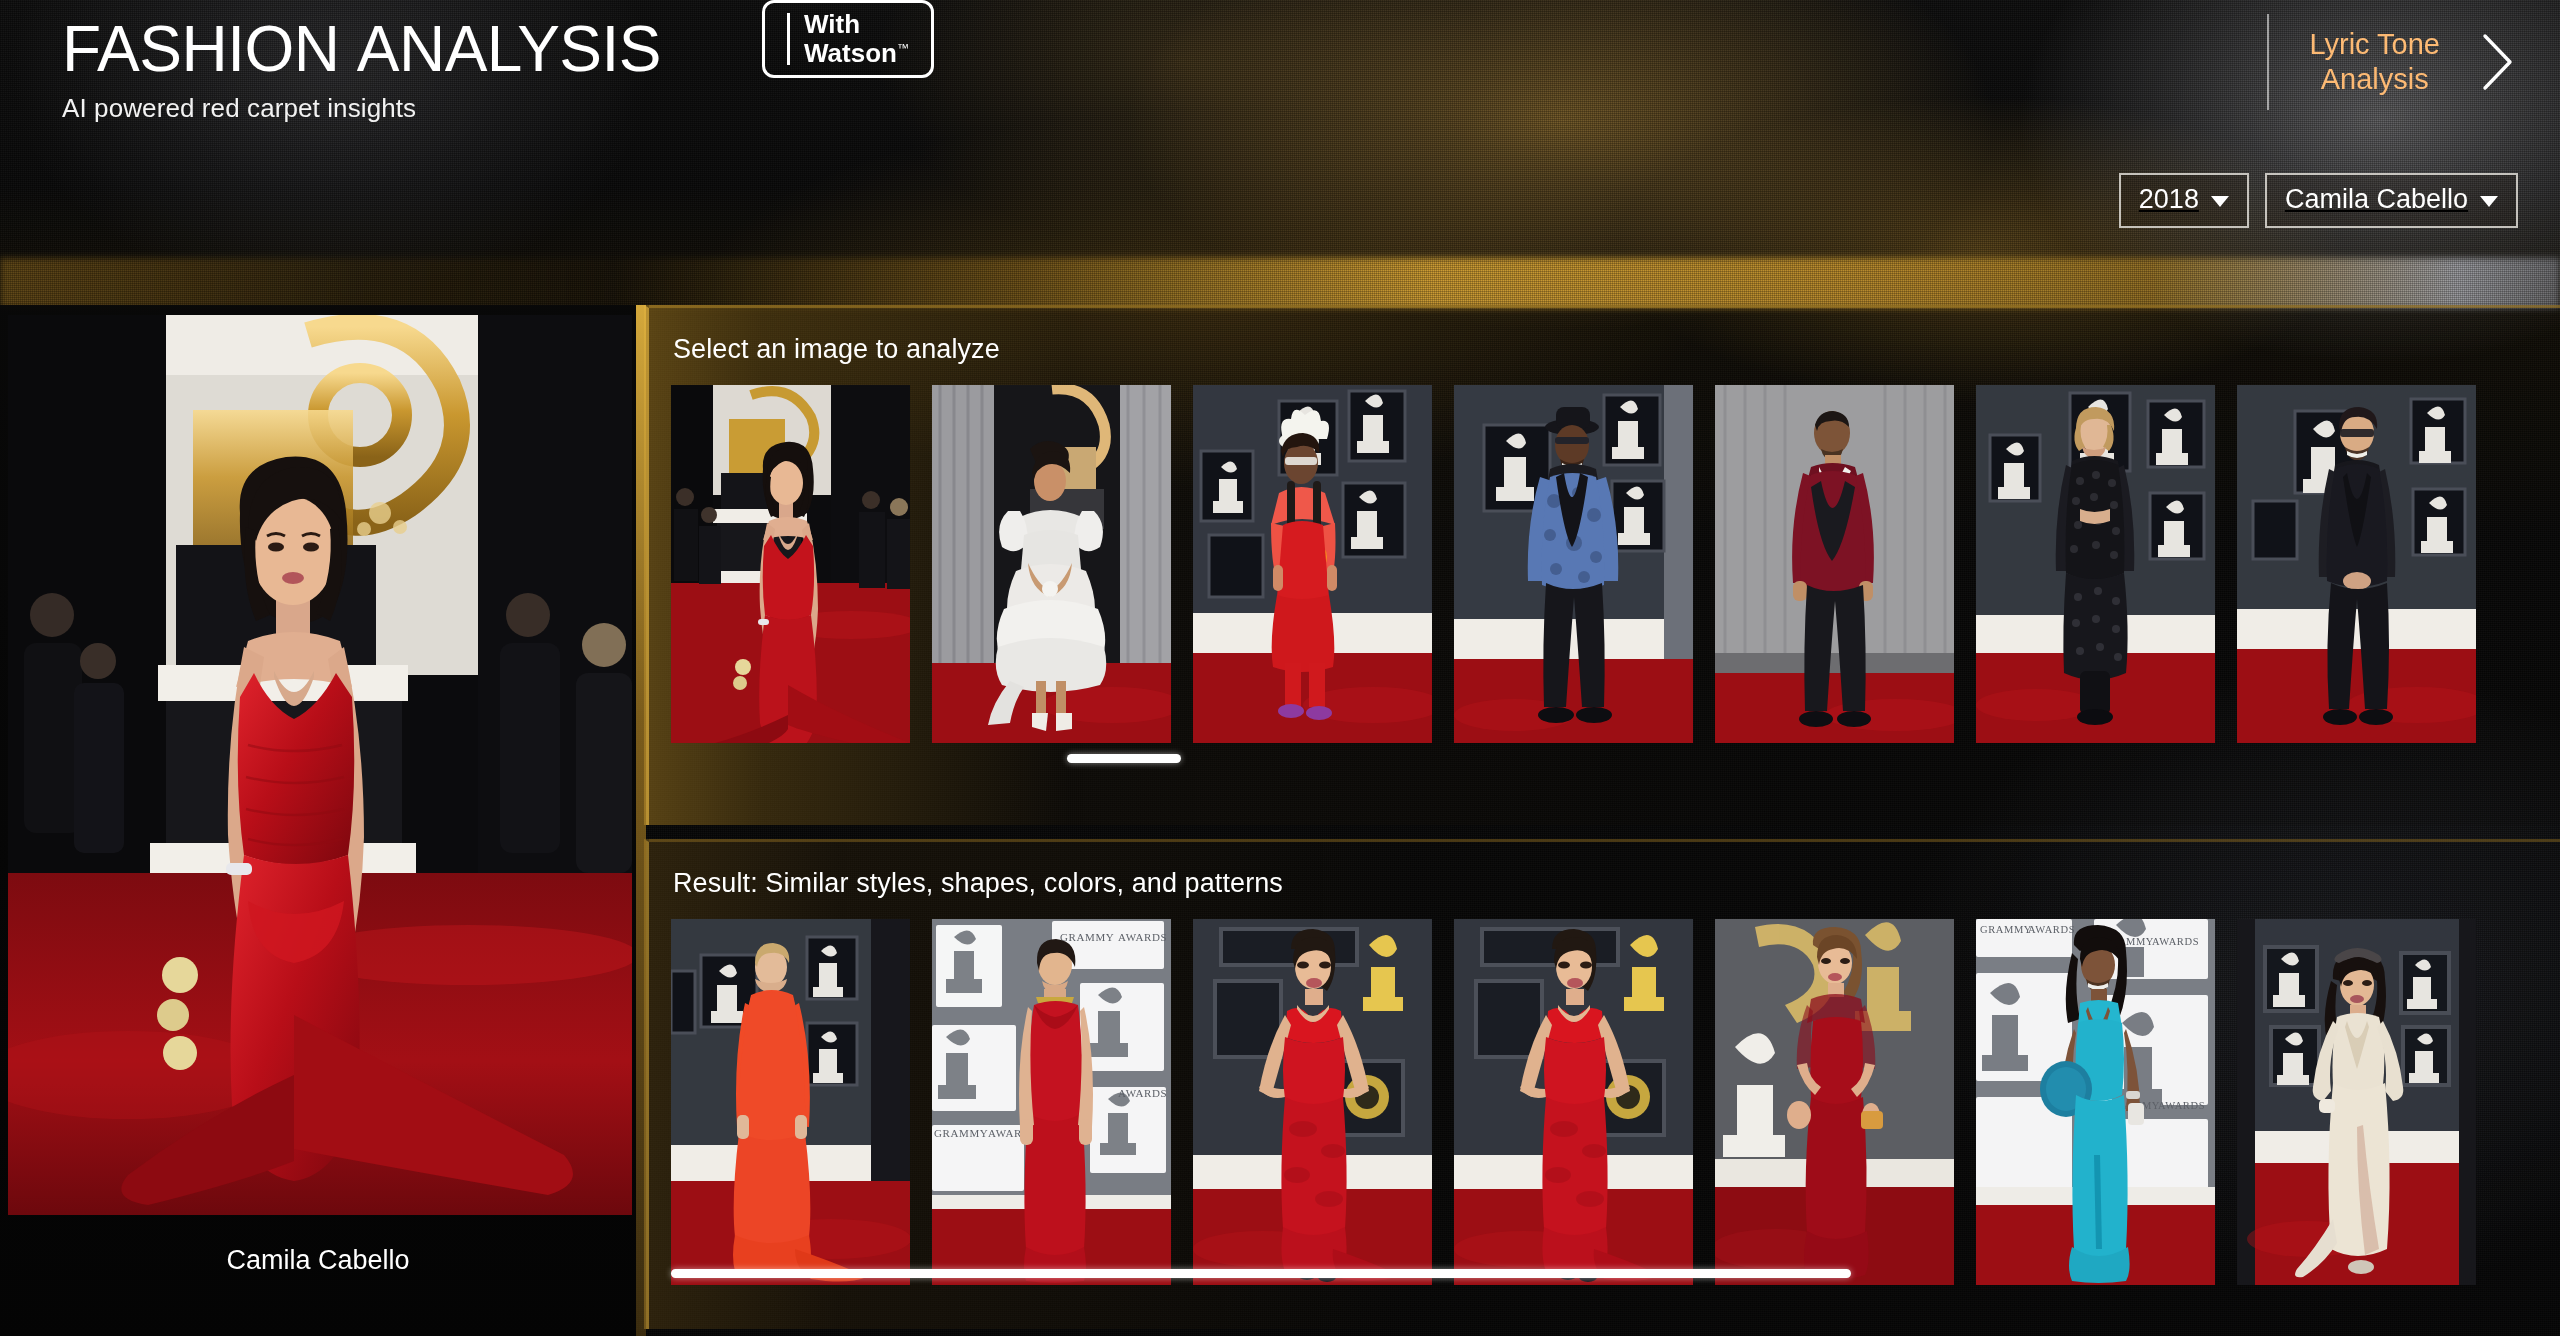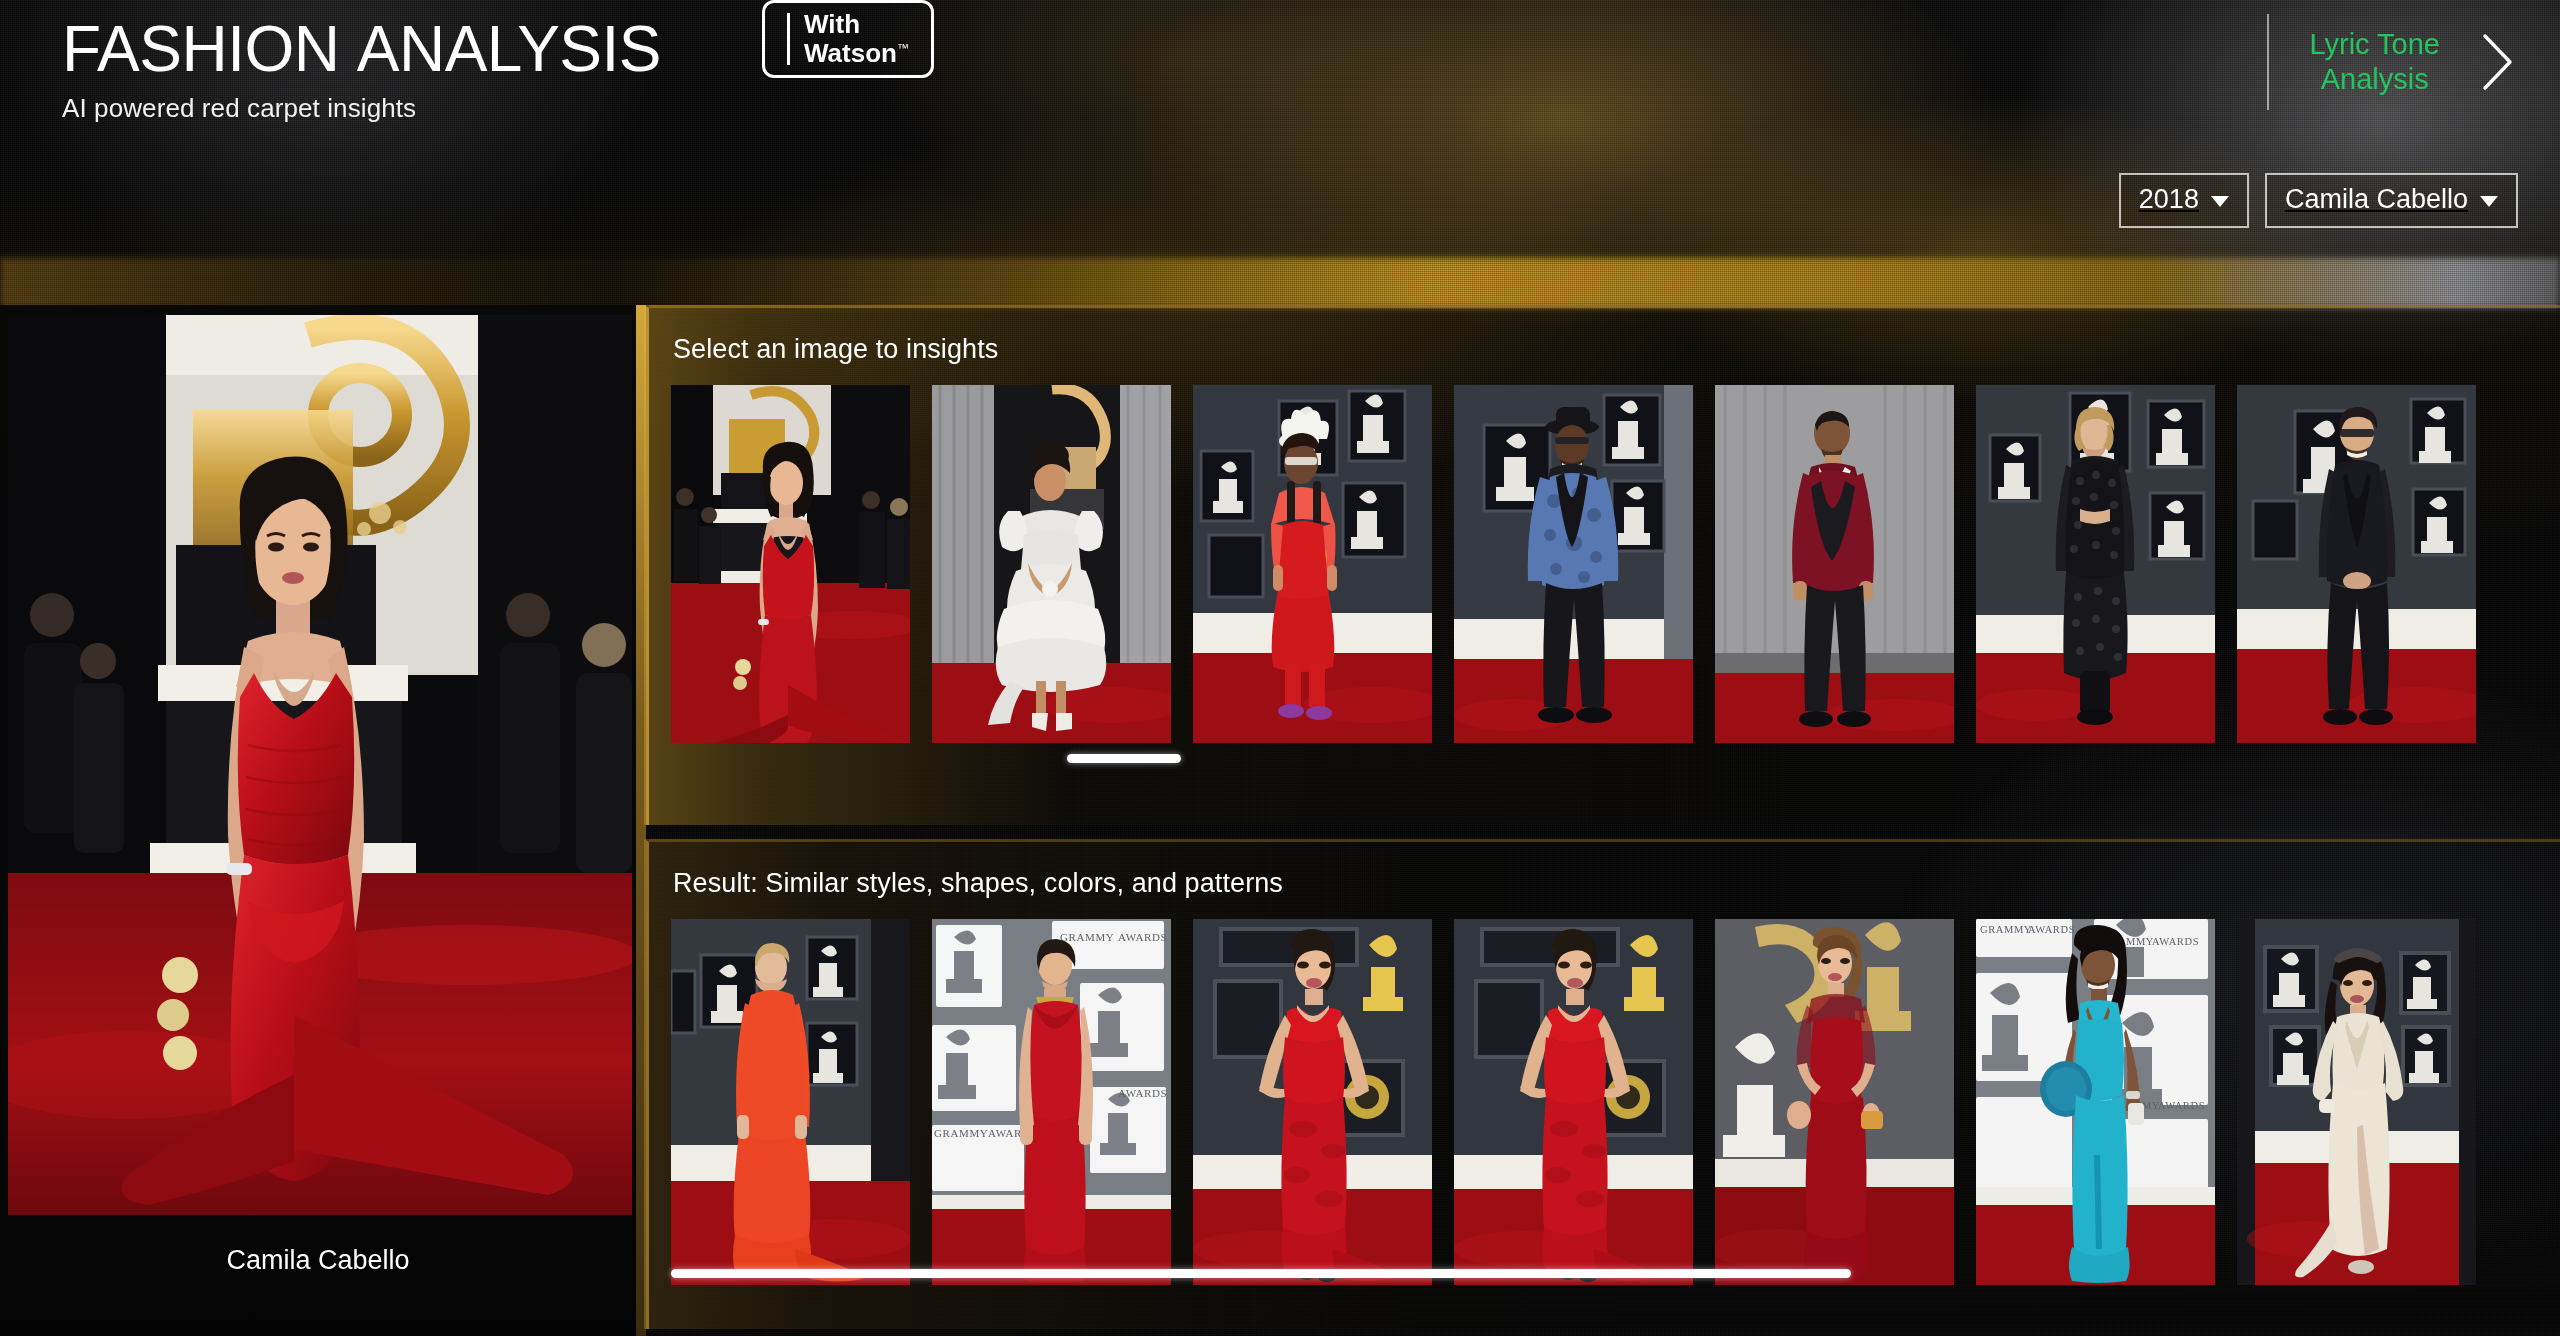--- a/index.html
+++ b/index.html
@@ -74,21 +74,21 @@
     position: relative; white-space: nowrap;
   }
   .watson-tm { font-size: 12px; vertical-align: super; font-weight: 400; }
 
   .header-right {
     position: absolute; right: 42px; top: 14px;
     display: flex; align-items: center; height: 96px;
   }
   .hr-divider { width: 2px; height: 96px; background: rgba(255,255,255,0.55); margin-right: 40px; }
   .hr-label {
-    color: #22c55e; font-size: 29px; line-height: 1.2;
+    color: #fdba74; font-size: 29px; line-height: 1.2;
     text-align: center; white-space: nowrap; font-weight: 400;
   }
   .hr-chevron {
     margin-left: 38px; width: 40px; height: 64px;
     display: flex; align-items: center; justify-content: center;
   }
   .hr-chevron svg { display: block; }
 
   
   .filterbar {
@@ -357,21 +357,21 @@
         </svg>
       </div>
       <div class="hero-caption">Camila Cabello</div>
     </div>
 
     <div class="vert-divider"></div>
 
     <div class="panel">
 
       <div class="section select-sec">
-        <div class="sec-title">Select an image to insights</div>
+        <div class="sec-title">Select an image to analyze</div>
 
         <div class="strip">
 
           <div class="thumb selected">
             <svg viewBox="0 0 239 358" preserveAspectRatio="xMidYMid slice">
               <rect width="239" height="358" fill="#0c0c0e"></rect>
               <rect x="40" y="0" width="120" height="110" fill="#ddd9d2"></rect>
               <path d="M80 10 Q120 -4 140 32 Q152 62 120 84" fill="none" stroke="#c79a32" stroke-width="10"></path>
               <rect x="58" y="34" width="56" height="56" fill="#c99c34"></rect>
               <rect x="50" y="88" width="76" height="40" fill="#141418"></rect>

